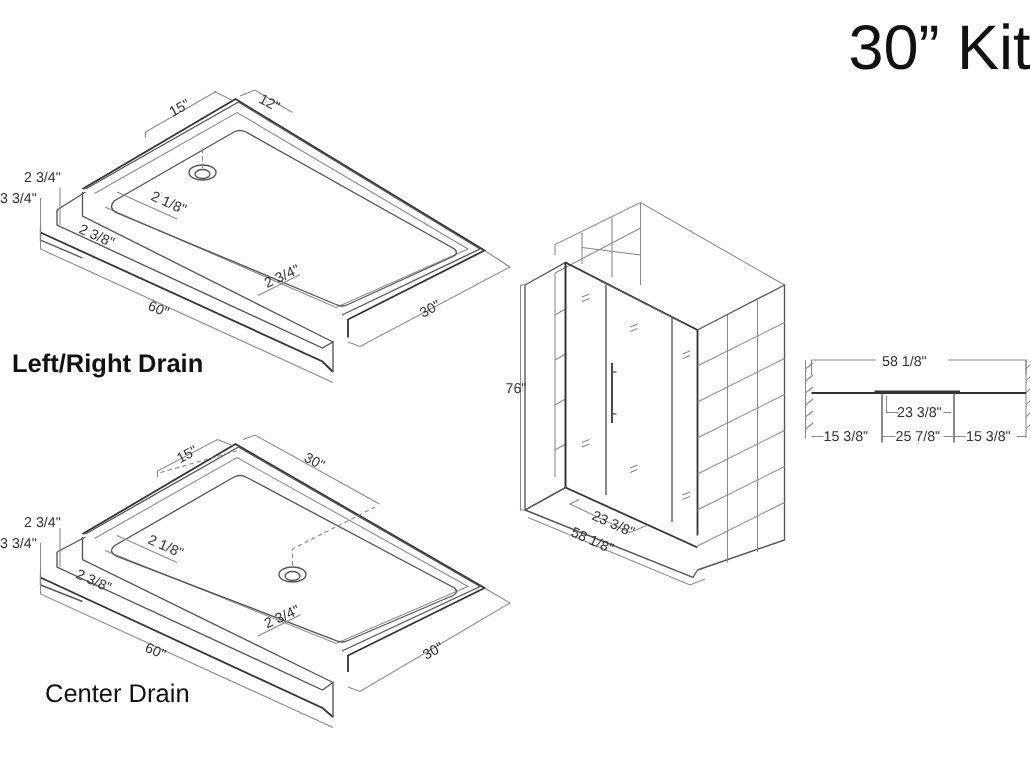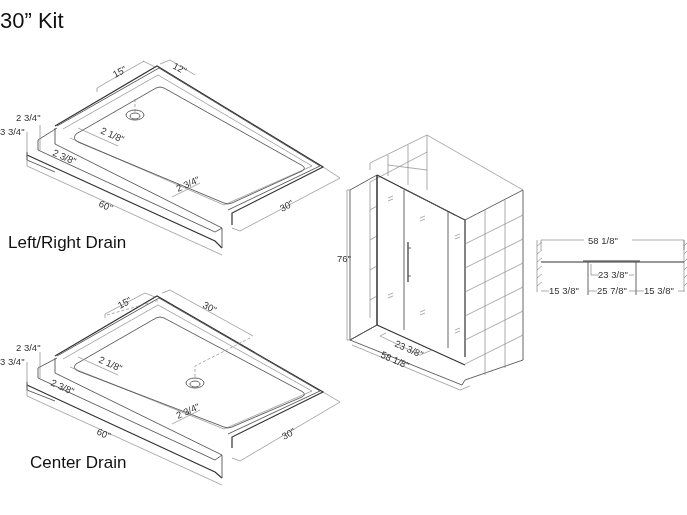--- a/index.html
+++ b/index.html
@@ -1,19 +1,19 @@
 <!DOCTYPE html>
 <html><head>
   <meta charset="utf-8">
   <style>
     html, body { margin: 0; padding: 0; background: #ffffff; }
     body { width: 687px; height: 515px; position: relative; overflow: hidden;
            font-family: "Liberation Sans", sans-serif; color: #111; }
-    .title { position: absolute; left: 0; top: 8px; width: 687px; text-align: left;
-             font-size: 22px; color: #111; }
+    .title { position: absolute; left: 0; top: 8px; width: 687px; text-align: right;
+             font-size: 42px; color: #111; }
     .caption { position: absolute; font-size: 17px; color: #111; }
     .dim { font-size: 9.5px; fill: #333; font-family: "Liberation Sans", sans-serif; }
     svg { position: absolute; left: 0; top: 0; }
     .ln { stroke: #555; stroke-width: 0.9; fill: none; }
     .lt { stroke: #888; stroke-width: 0.7; fill: none; }
     .dk { stroke: #333; stroke-width: 1.2; fill: none; }
   </style>
 </head>
 <body>
 
@@ -204,14 +204,14 @@
     <text class="dim" x="549" y="294">15 3/8"</text>
     <line class="lt" x1="588" y1="291" x2="597" y2="291"></line>
     <text class="dim" x="597" y="294">25 7/8"</text>
     <line class="lt" x1="629" y1="291" x2="636" y2="291"></line>
     <line class="lt" x1="636" y1="291" x2="644" y2="291"></line>
     <text class="dim" x="644" y="294">15 3/8"</text>
     <line class="lt" x1="678" y1="291" x2="684" y2="291"></line>
   </g>
 </svg>
 
-<div class="caption" style="left:8px; top:233px;">Left/Right Drain</div>
+<div class="caption" style="left:8px; top:233px;font-weight:bold;">Left/Right Drain</div>
 <div class="caption" style="left:30px; top:453px;text-align:right;">Center Drain</div>
 
 </body></html>

